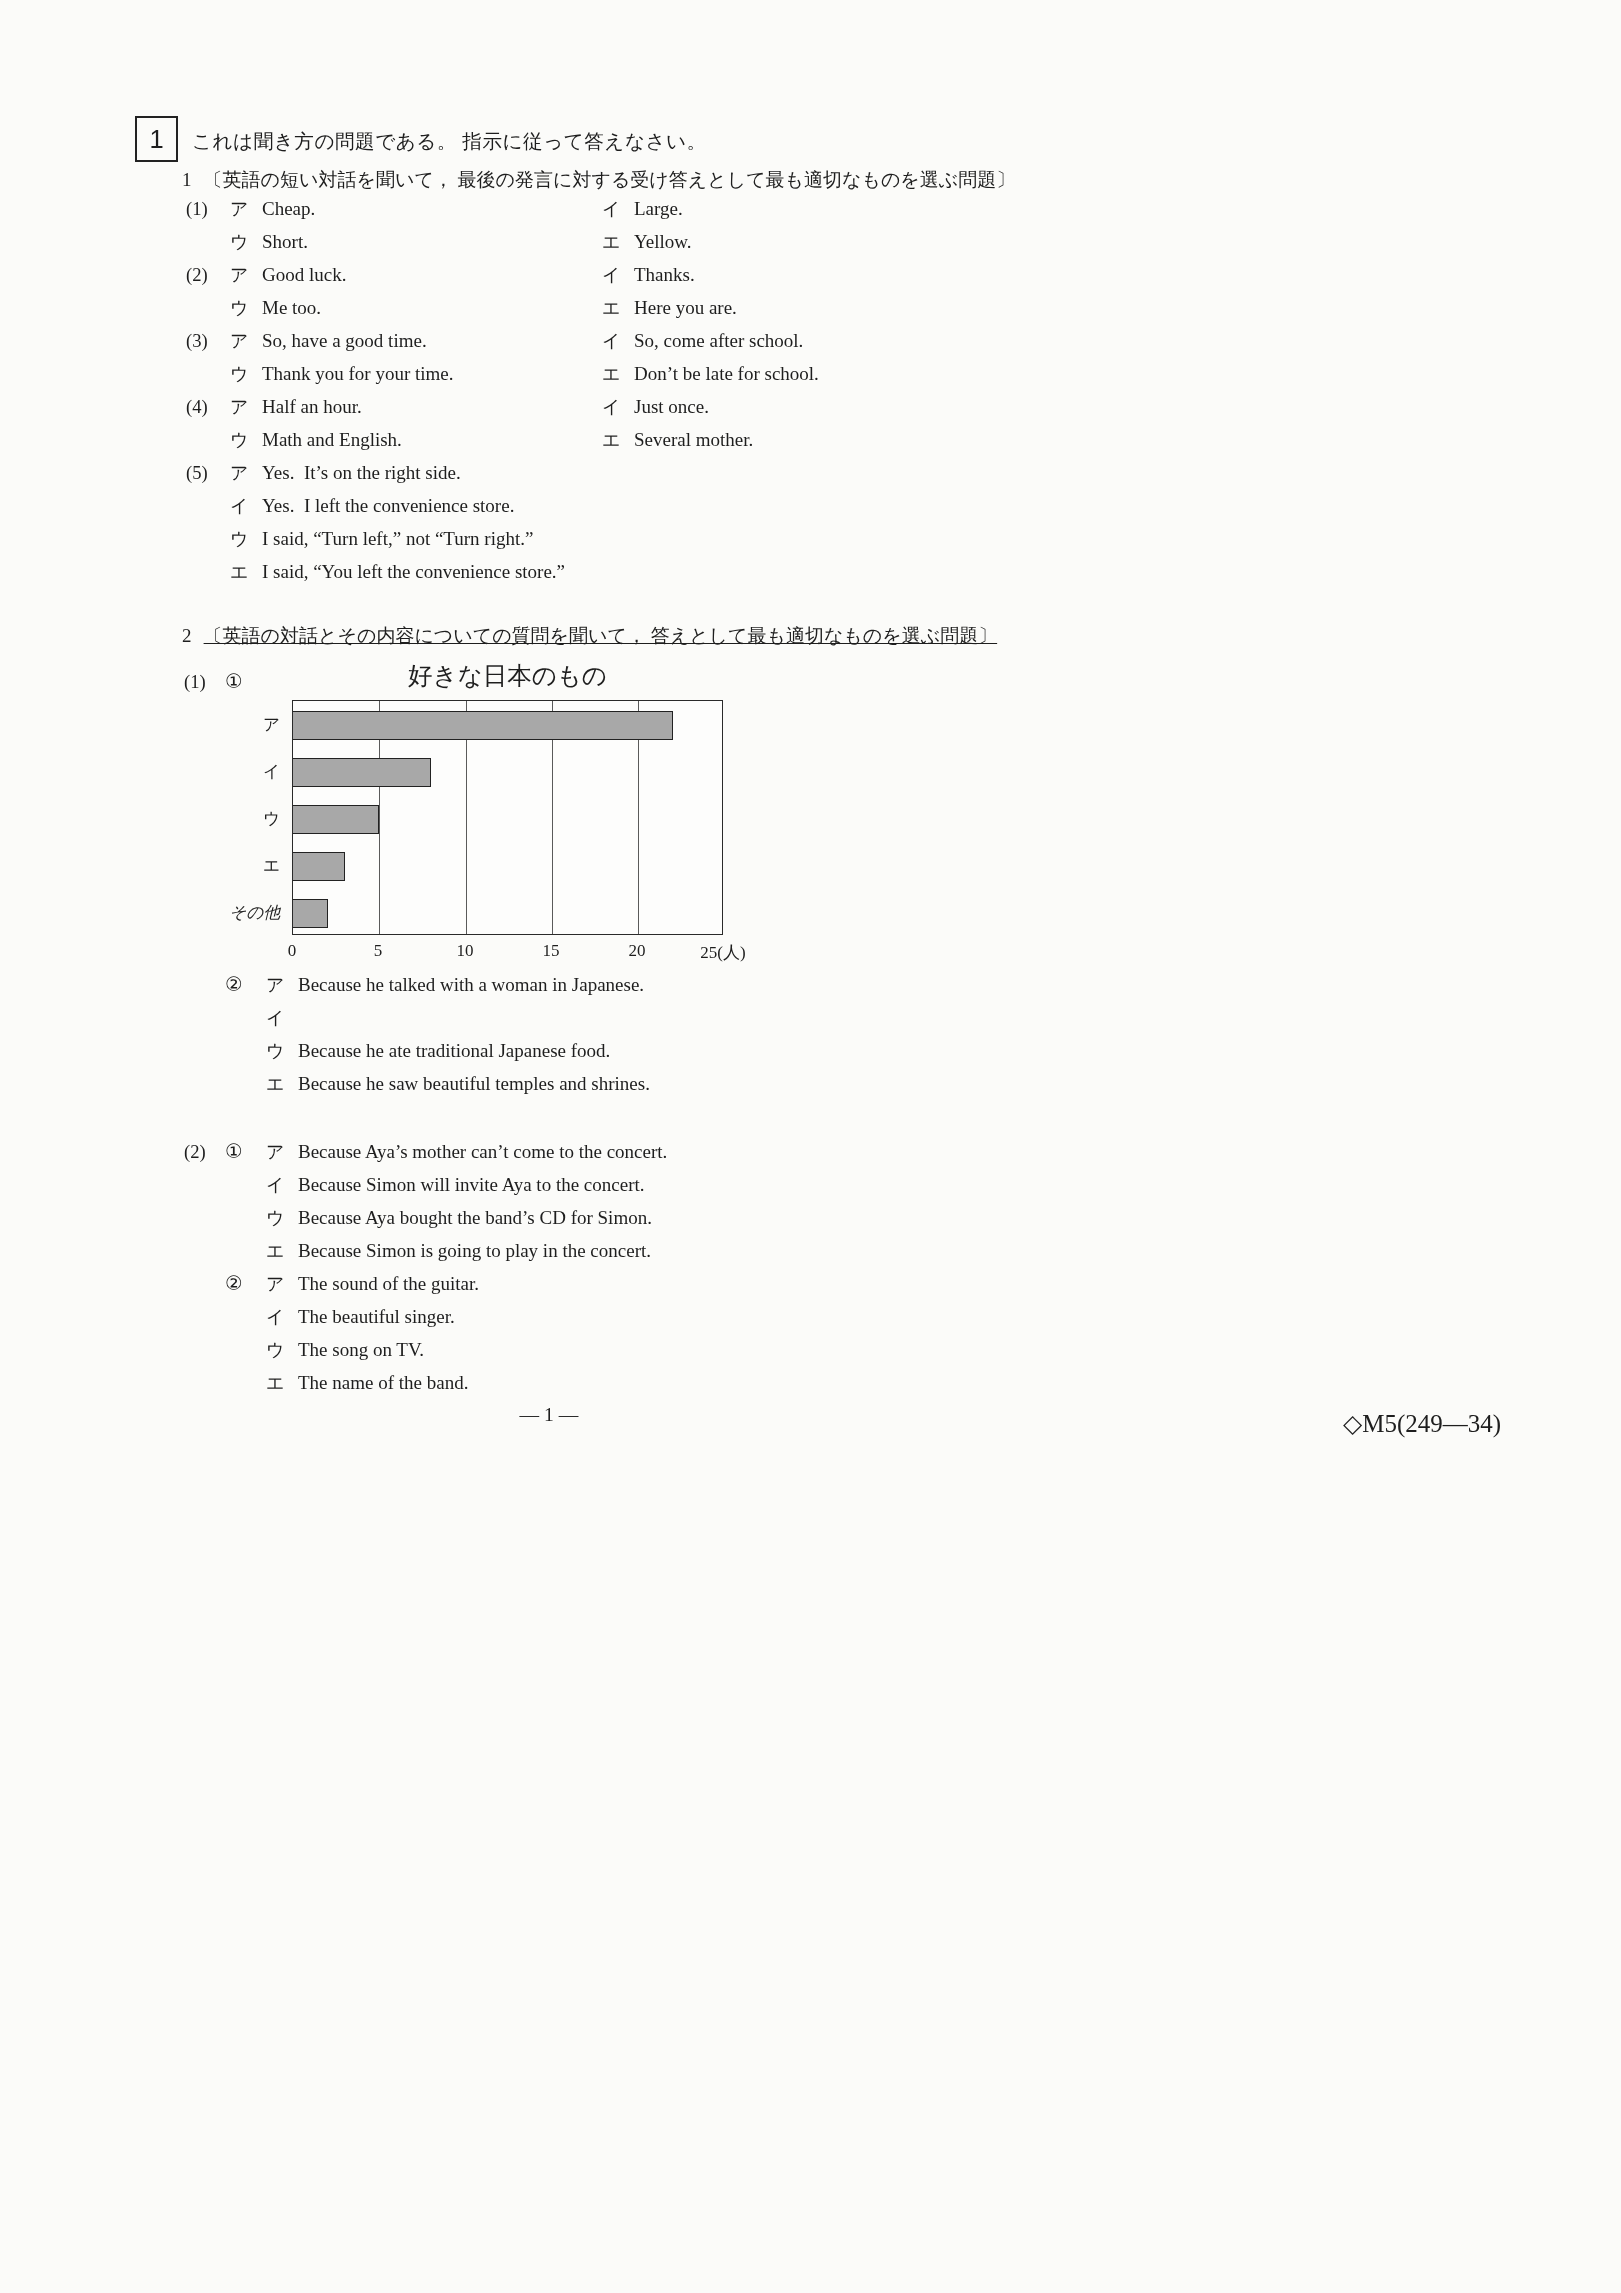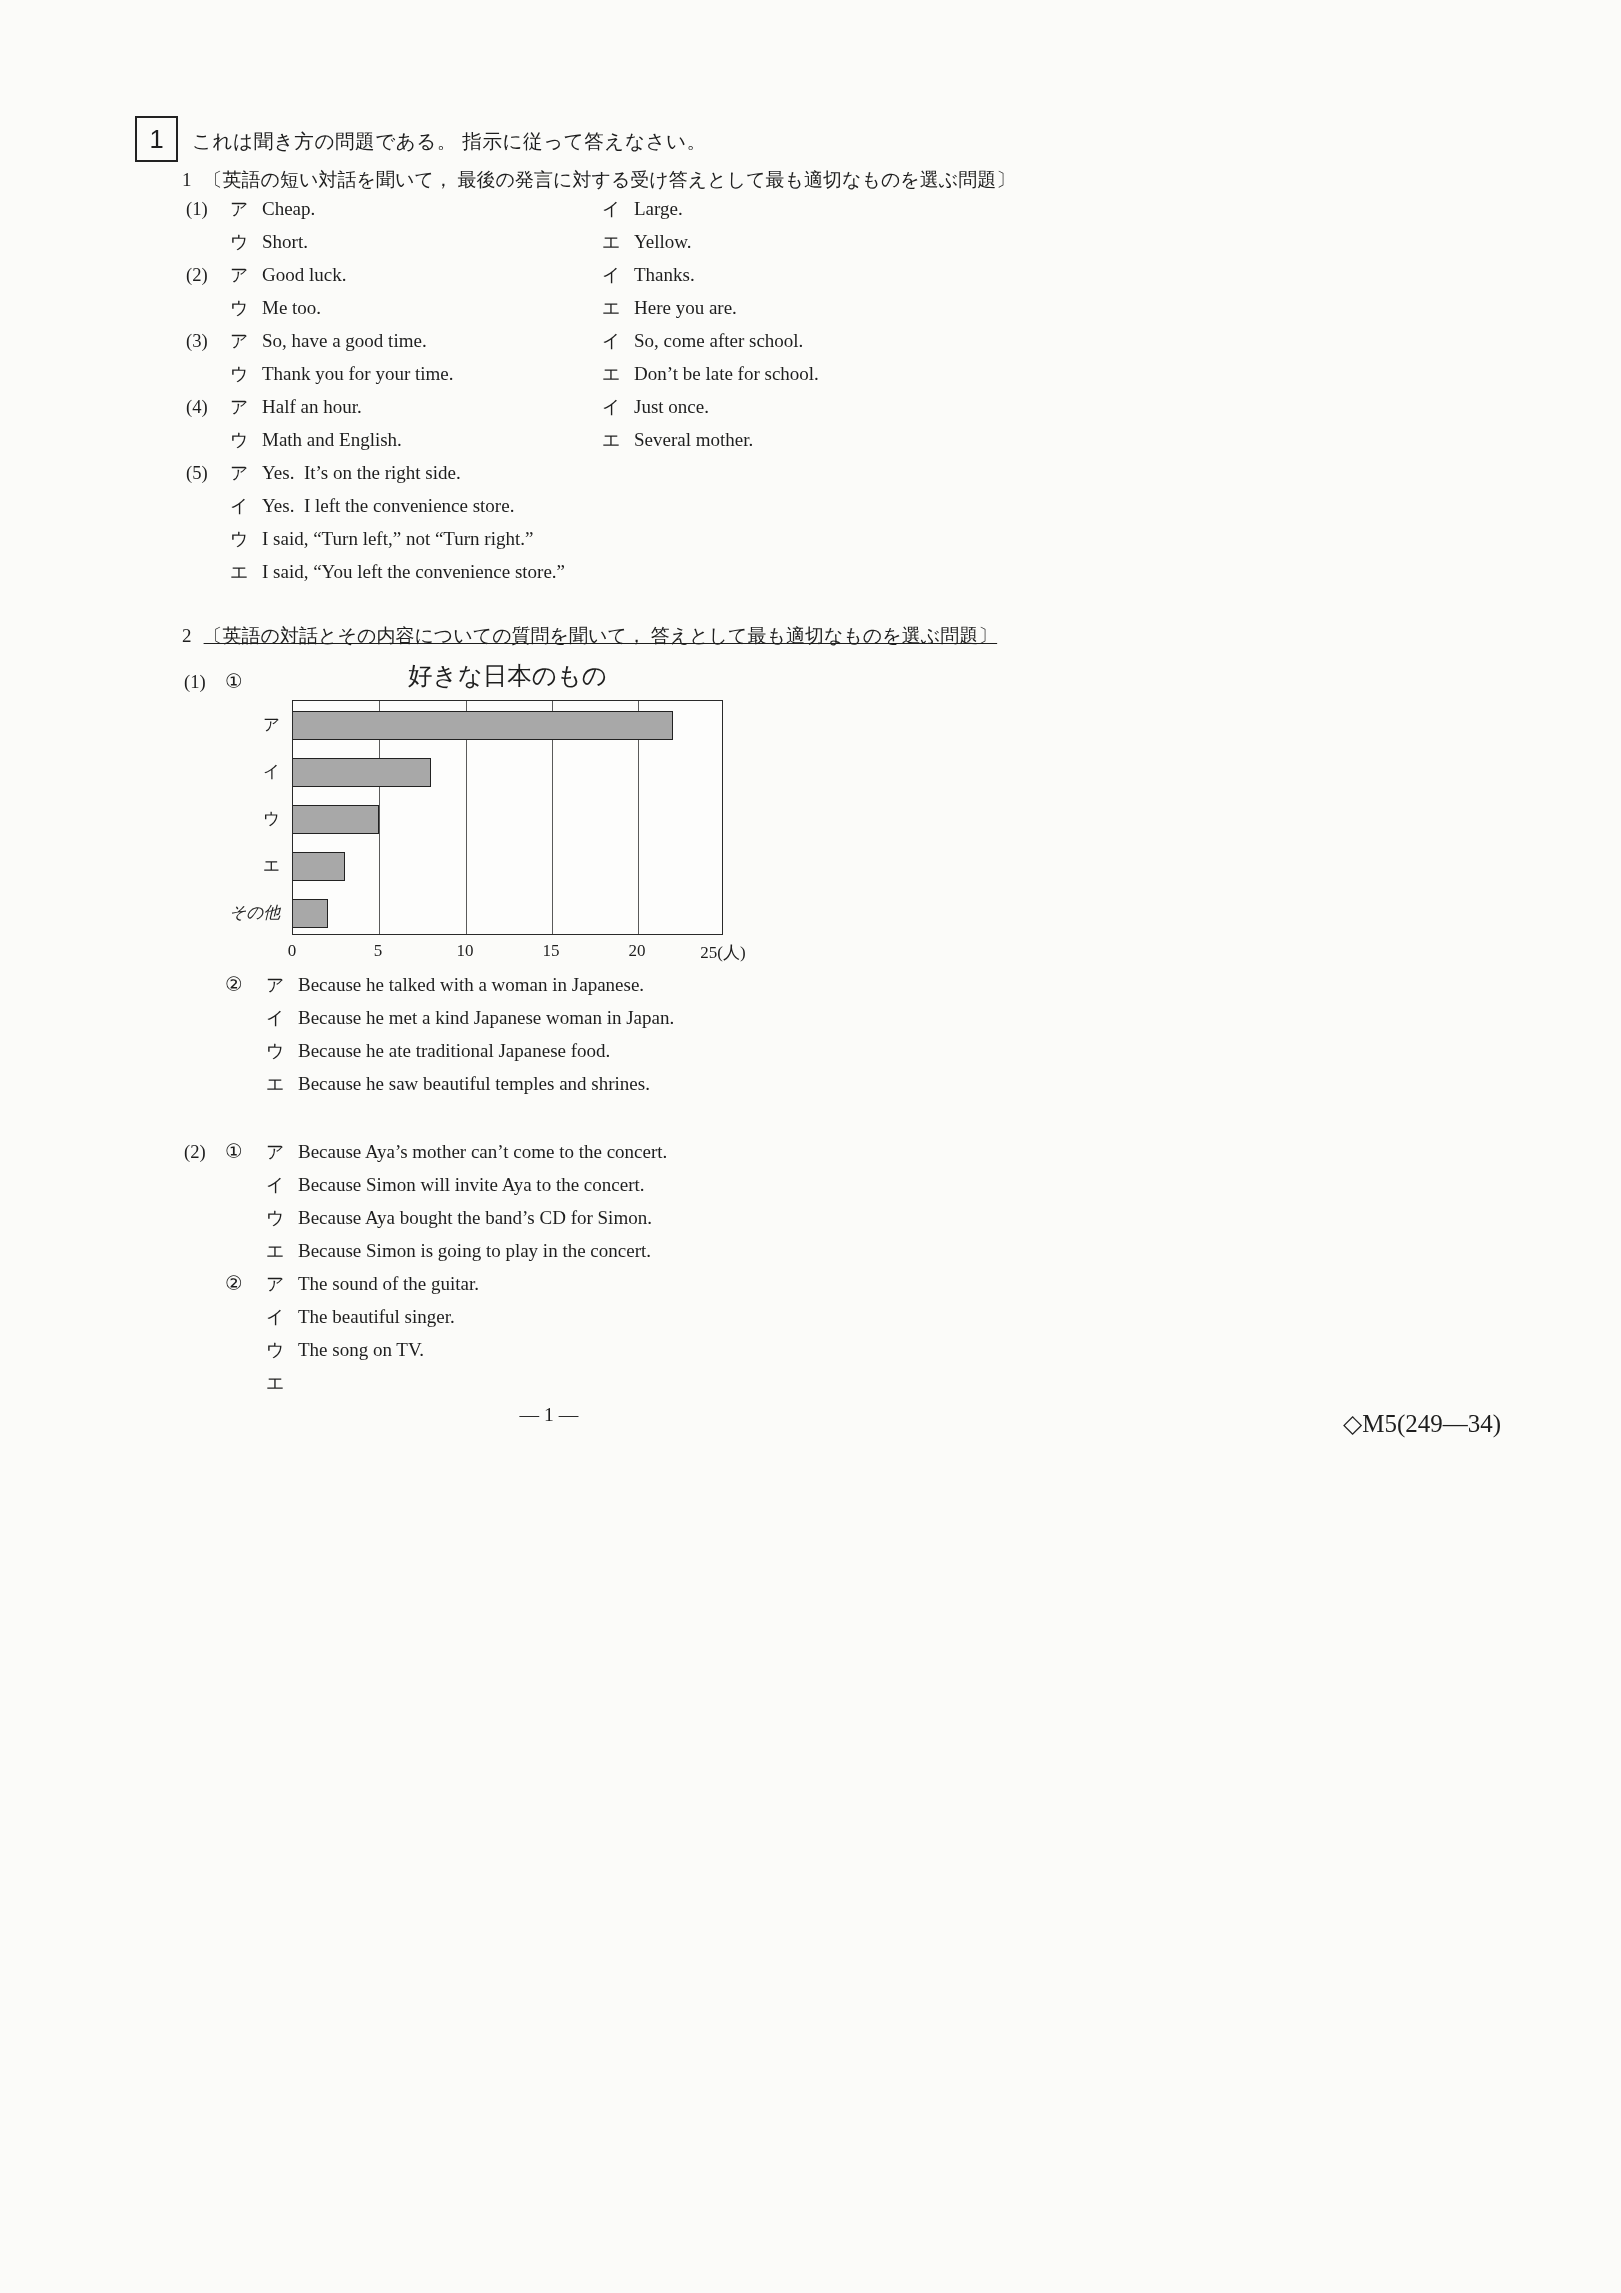--- a/index.html
+++ b/index.html
@@ -244,21 +244,20 @@
     <div class="opt2-row">
       <span class="c-num"></span>
       <span class="c-circ">②</span>
       <span class="c-lab">ア</span>
       <span class="c-txt">Because he talked with a woman in Japanese.</span>
     </div>
     <div class="opt2-row">
       <span class="c-num"></span>
       <span class="c-circ"></span>
       <span class="c-lab">イ</span>
-      <span class="c-txt">Because he met a kind Japanese woman in Japan.</span>
     </div>
     <div class="opt2-row">
       <span class="c-num"></span>
       <span class="c-circ"></span>
       <span class="c-lab">ウ</span>
       <span class="c-txt">Because he ate traditional Japanese food.</span>
     </div>
     <div class="opt2-row">
       <span class="c-num"></span>
       <span class="c-circ"></span>
@@ -307,20 +306,21 @@
     <div class="opt2-row">
       <span class="c-num"></span>
       <span class="c-circ"></span>
       <span class="c-lab">ウ</span>
       <span class="c-txt">The song on TV.</span>
     </div>
     <div class="opt2-row">
       <span class="c-num"></span>
       <span class="c-circ"></span>
       <span class="c-lab">エ</span>
+      <span class="c-txt">The name of the band.</span>
     </div>
   </div>
 
   <div class="footer-page">— 1 —</div>
   <div class="footer-code">◇M5(249—34)</div>
 
 </div>
 
 
 </body></html>

